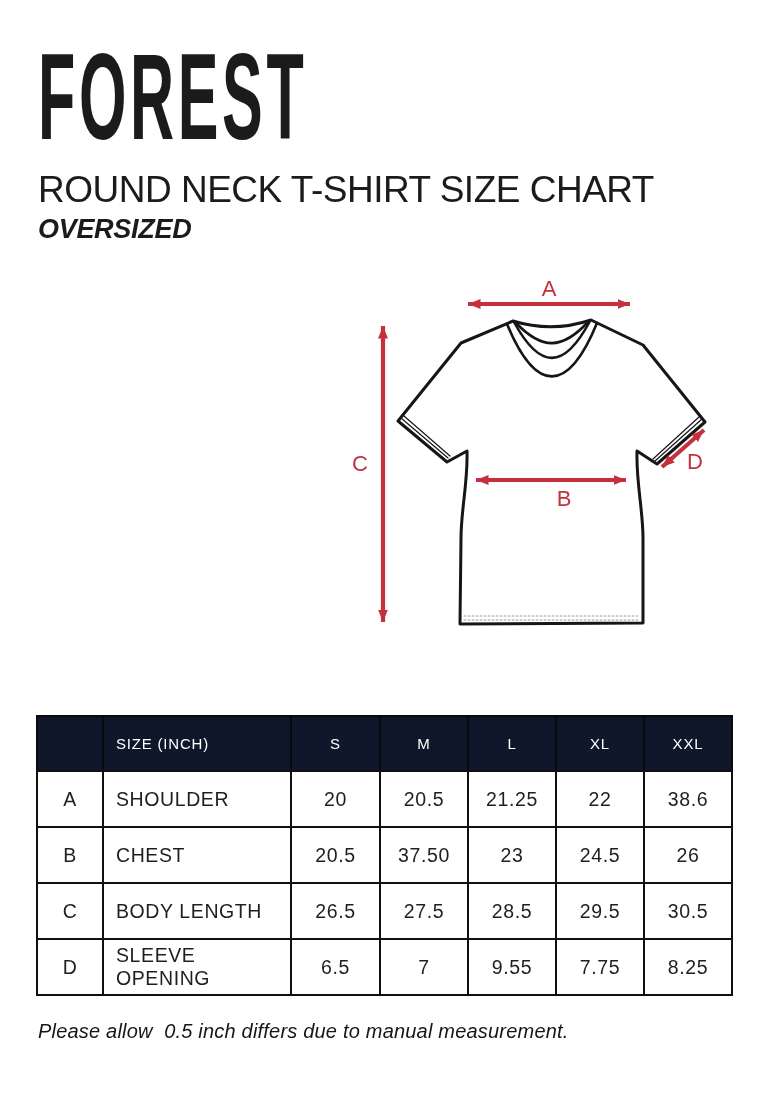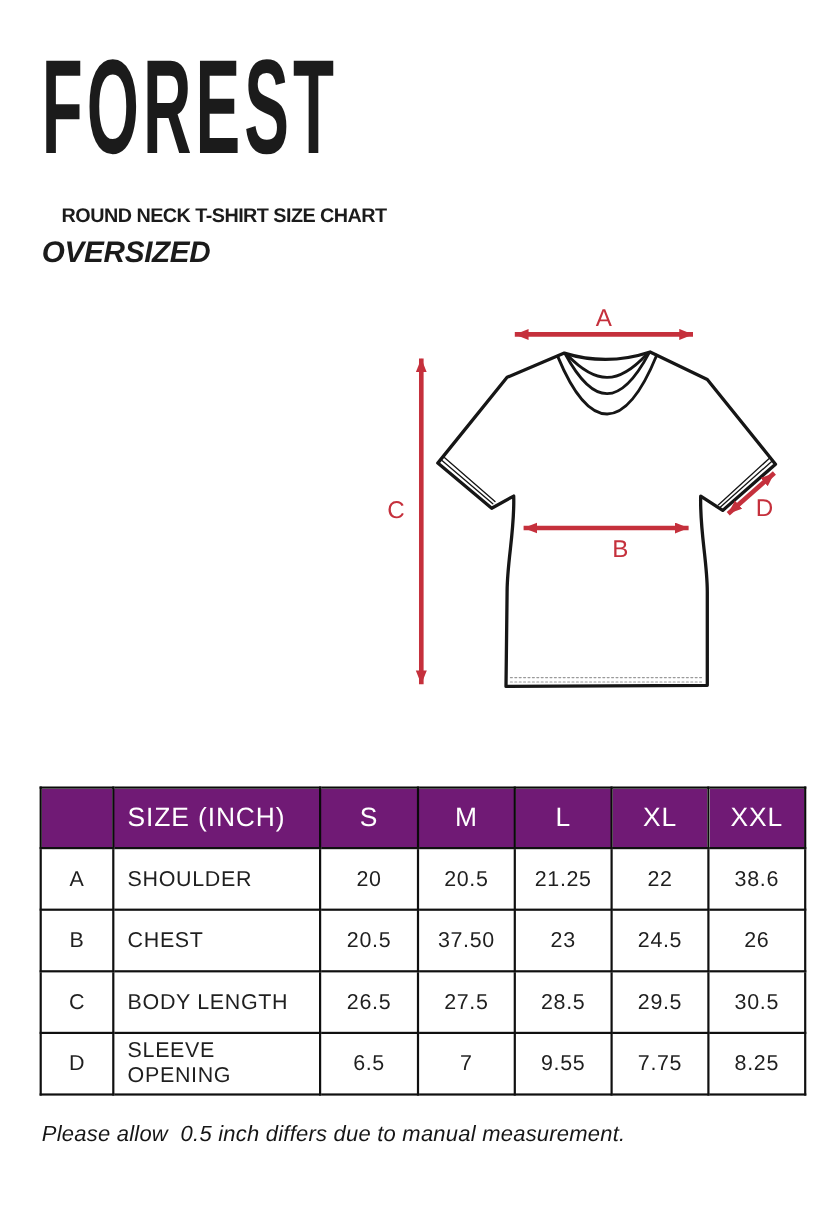--- a/index.html
+++ b/index.html
@@ -16,22 +16,22 @@
   .brand {
     position: absolute; left: 38px; top: 36px;
     margin: 0;
     font-size: 122px; font-weight: bold; line-height: 1;
     letter-spacing: 0.06em; white-space: nowrap;
     transform: scaleX(0.5); transform-origin: 0 0;
     color: #1b1b1b;
   }
   .subtitle {
     position: absolute; left: 38px; top: 168px;
-    margin: 18px;
-    font-size: 18px; font-weight: bold; letter-spacing: -0.5px;
+    margin: 0;
+    font-size: 37px; font-weight: normal; letter-spacing: -0.5px;
     line-height: 1.2; white-space: nowrap; color: #1b1b1b;
   }
   .fitlabel {
     position: absolute; left: 38px; top: 213px;
     margin: 0;
     font-size: 27px; font-weight: bold; letter-spacing: -0.3px;
     line-height: 1.2; white-space: nowrap; color: #1b1b1b; font-style: italic;
   }
 
   
@@ -51,24 +51,24 @@
     border-collapse: collapse; table-layout: fixed;
   }
   .size-table th, .size-table td {
     border: 2px solid #101010;
     font-weight: normal;
     text-align: center;
     padding: 0;
     overflow: hidden;
   }
   .size-table thead th {
-    background: #701a75;
+    background: #0f172a;
     color: #ffffff;
     height: 53px;
-    font-size: 24px; letter-spacing: 0.8px;
+    font-size: 15px; letter-spacing: 0.8px;
     border-color: #0a0a0a; border-bottom-color: #101010;
   }
   .size-table tbody td {
     height: 54px;
     font-size: 19.5px; letter-spacing: 0.6px;
     color: #1f1f1f;
     background: #ffffff;
   }
   .size-table .c-name { text-align: left; padding-left: 12px; }
 

